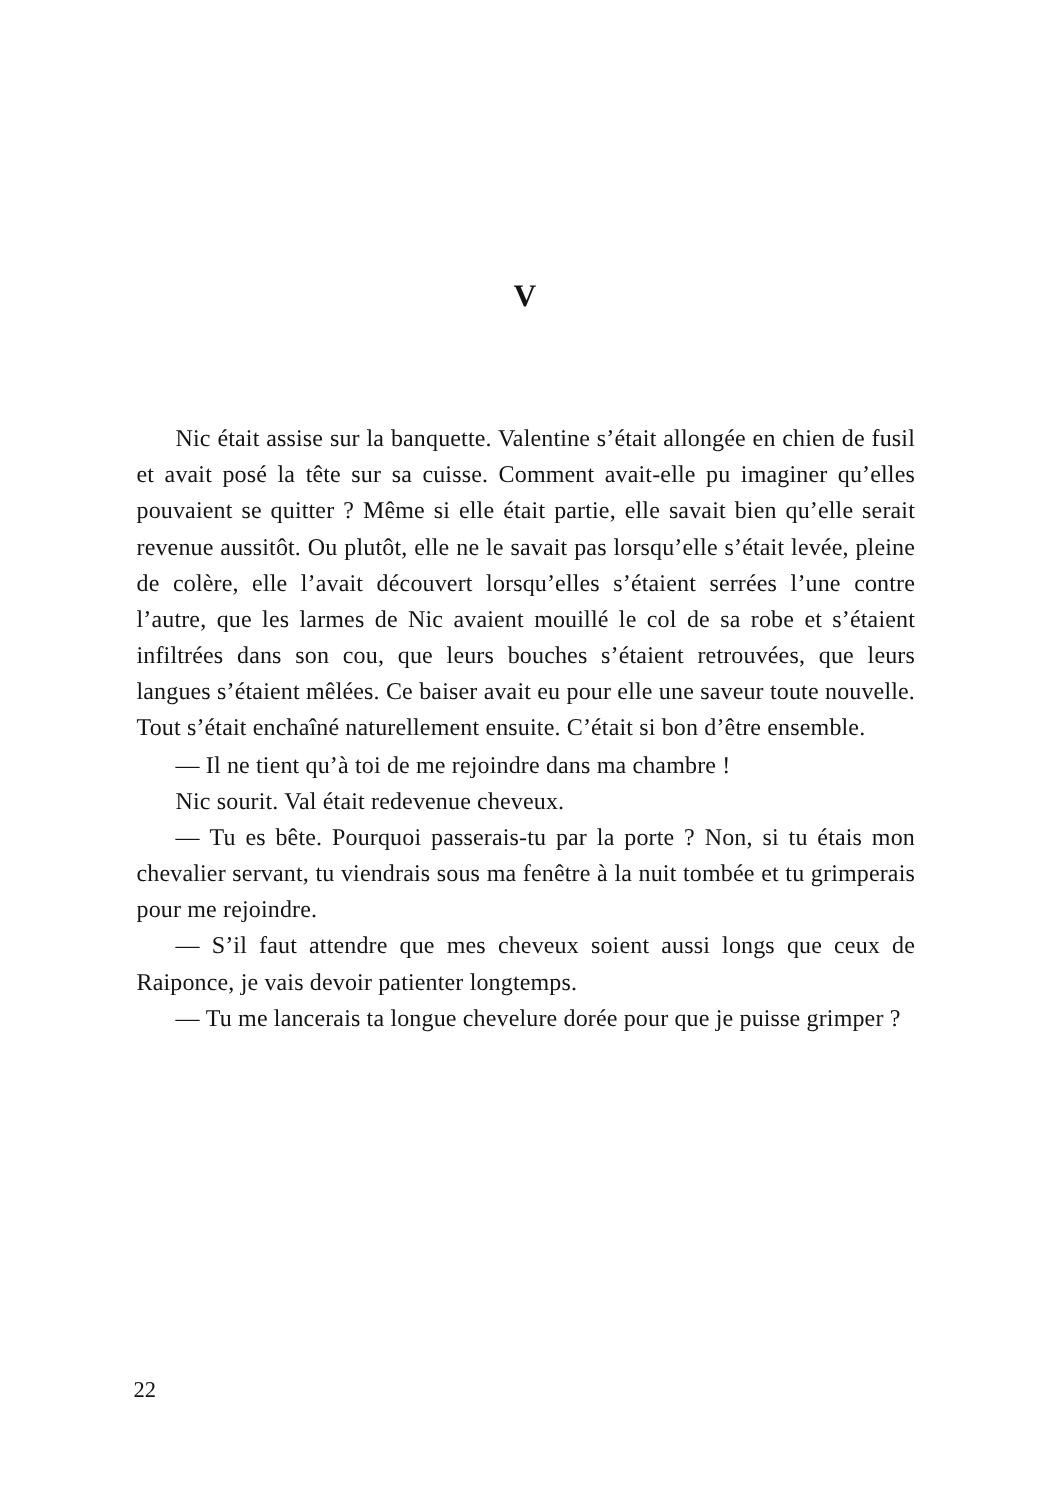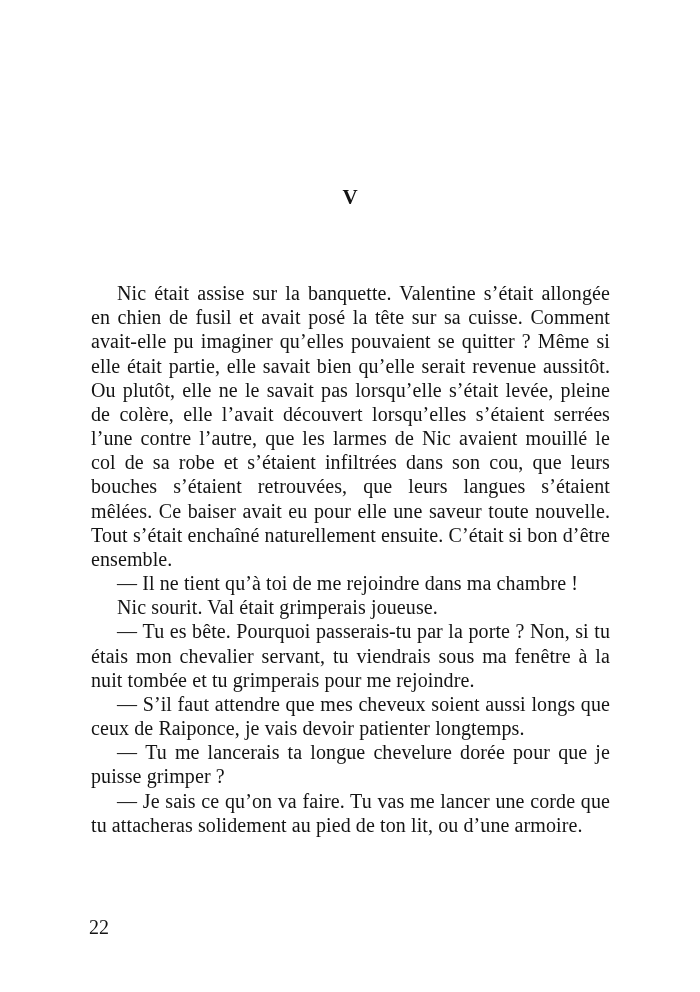--- a/index.html
+++ b/index.html
@@ -29,50 +29,49 @@
     text-align: center;
     font-size: 21px;
     font-weight: bold;
     line-height: 24px;
   }
   .text-block {
     position: absolute;
     top: 281px;
     left: 91px;
     width: 519px;
-    font-size: 20px;
+    font-size: 16px;
     line-height: 24.17px;
     text-align: justify;
     letter-spacing: 0.1px;
   }
   .text-block p {
     margin: 0;
     padding: 0;
     text-indent: 26px;
   }
   .page-number {
     position: absolute;
     top: 915px;
     left: 89px;
-    font-size: 20px;
+    font-size: 15px;
     line-height: 24px;
   }
 </style>
 </head>
 <body>
 
 <div class="book-page">
 
   <h1 class="chapter-heading">V</h1>
 
   <div class="text-block">
     <p>Nic était assise sur la banquette. Valentine s’était allongée en chien de fusil et avait posé la tête sur sa cuisse. Comment avait-elle pu imaginer qu’elles pouvaient se quitter&nbsp;? Même si elle était partie, elle savait bien qu’elle serait revenue aussitôt. Ou plutôt, elle ne le savait pas lorsqu’elle s’était levée, pleine de colère, elle l’avait découvert lorsqu’elles s’étaient serrées l’une contre l’autre, que les larmes de Nic avaient mouillé le col de sa robe et s’étaient infiltrées dans son cou, que leurs bouches s’étaient retrouvées, que leurs langues s’étaient mêlées. Ce baiser avait eu pour elle une saveur toute nouvelle. Tout s’était enchaîné naturellement ensuite. C’était si bon d’être ensemble.</p>
     <p>—&nbsp;Il ne tient qu’à toi de me rejoindre dans ma chambre&nbsp;!</p>
-    <p>Nic sourit. Val était grimperais joueuse.</p>
+    <p>Nic sourit. Val était redevenue cheveux.</p>
     <p>—&nbsp;Tu es bête. Pourquoi passerais-tu par la porte&nbsp;? Non, si tu étais mon chevalier servant, tu viendrais sous ma fenêtre à la nuit tombée et tu grimperais pour me rejoindre.</p>
     <p>—&nbsp;S’il faut attendre que mes cheveux soient aussi longs que ceux de Raiponce, je vais devoir patienter longtemps.</p>
     <p>—&nbsp;Tu me lancerais ta longue chevelure dorée pour que je puisse grimper&nbsp;?</p>
-    <p>—&nbsp;Je sais ce qu’on va faire. Tu vas me lancer une corde que tu attacheras solidement au pied de ton lit, ou d’une armoire.</p>
   </div>
 
   <div class="page-number">22</div>
 
 </div>
 
 </body></html>

